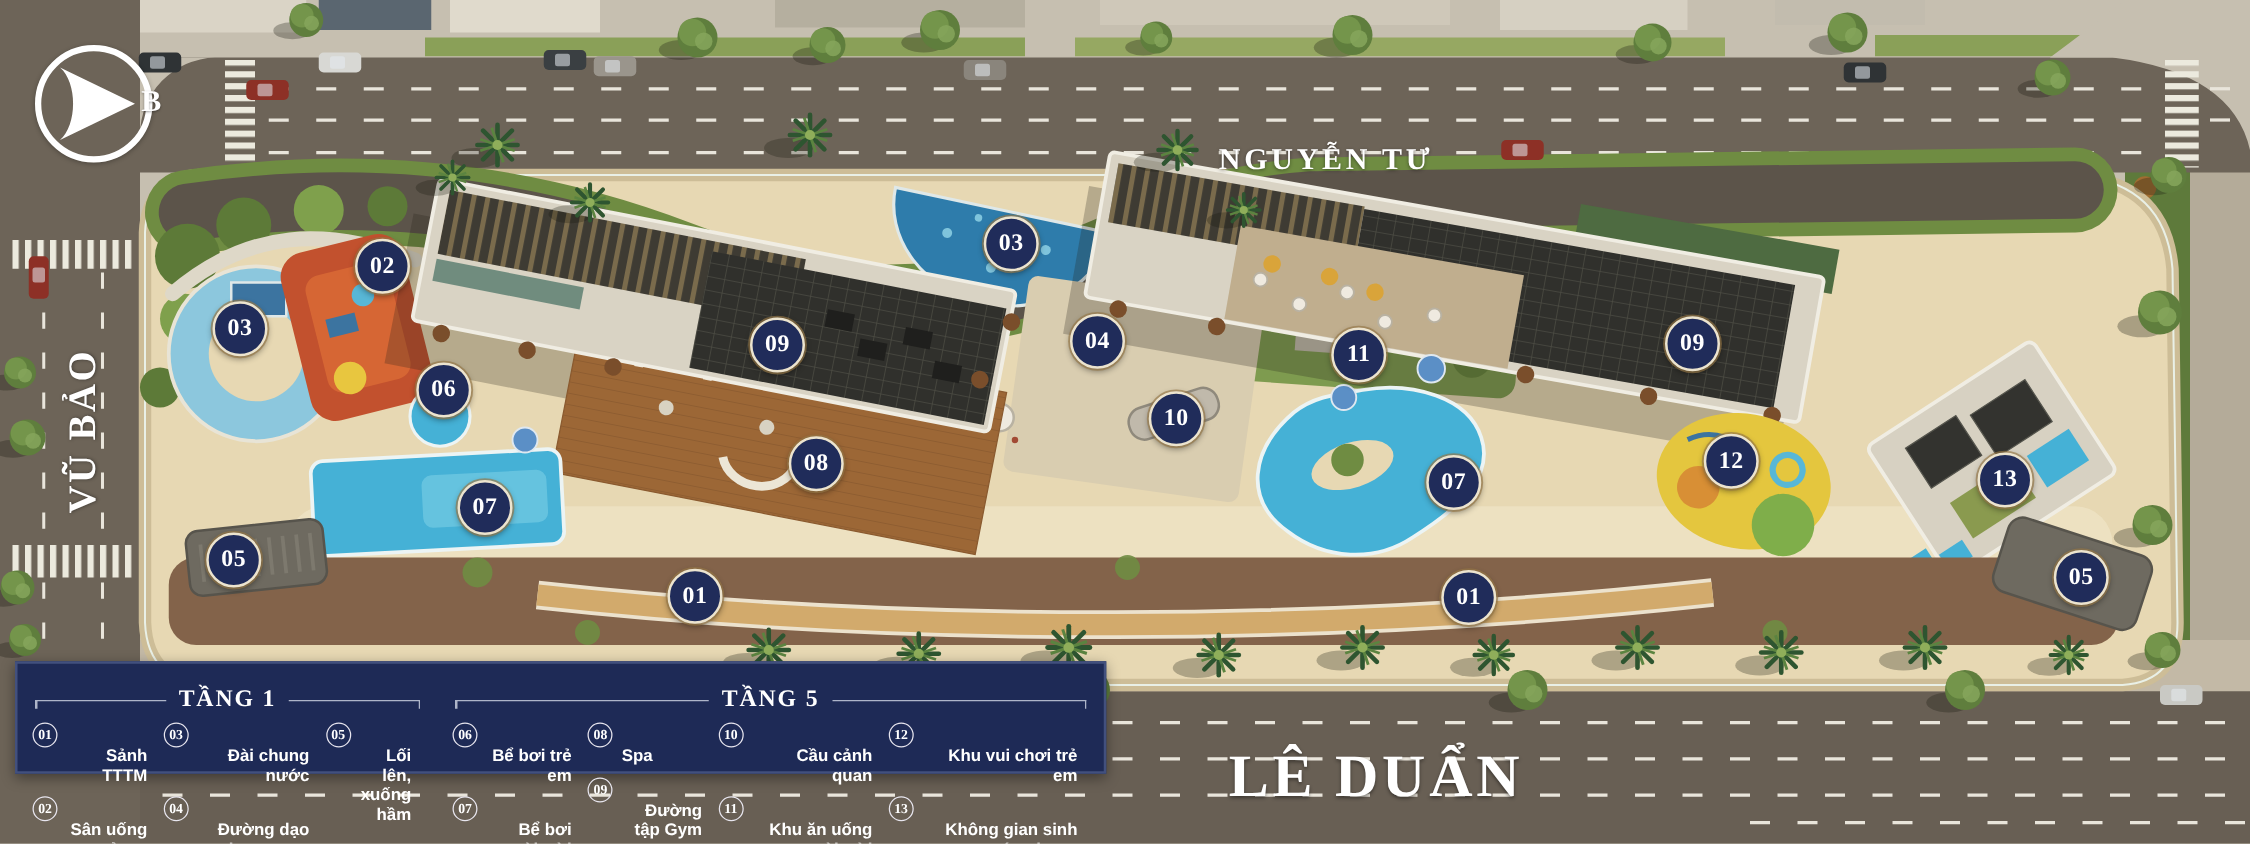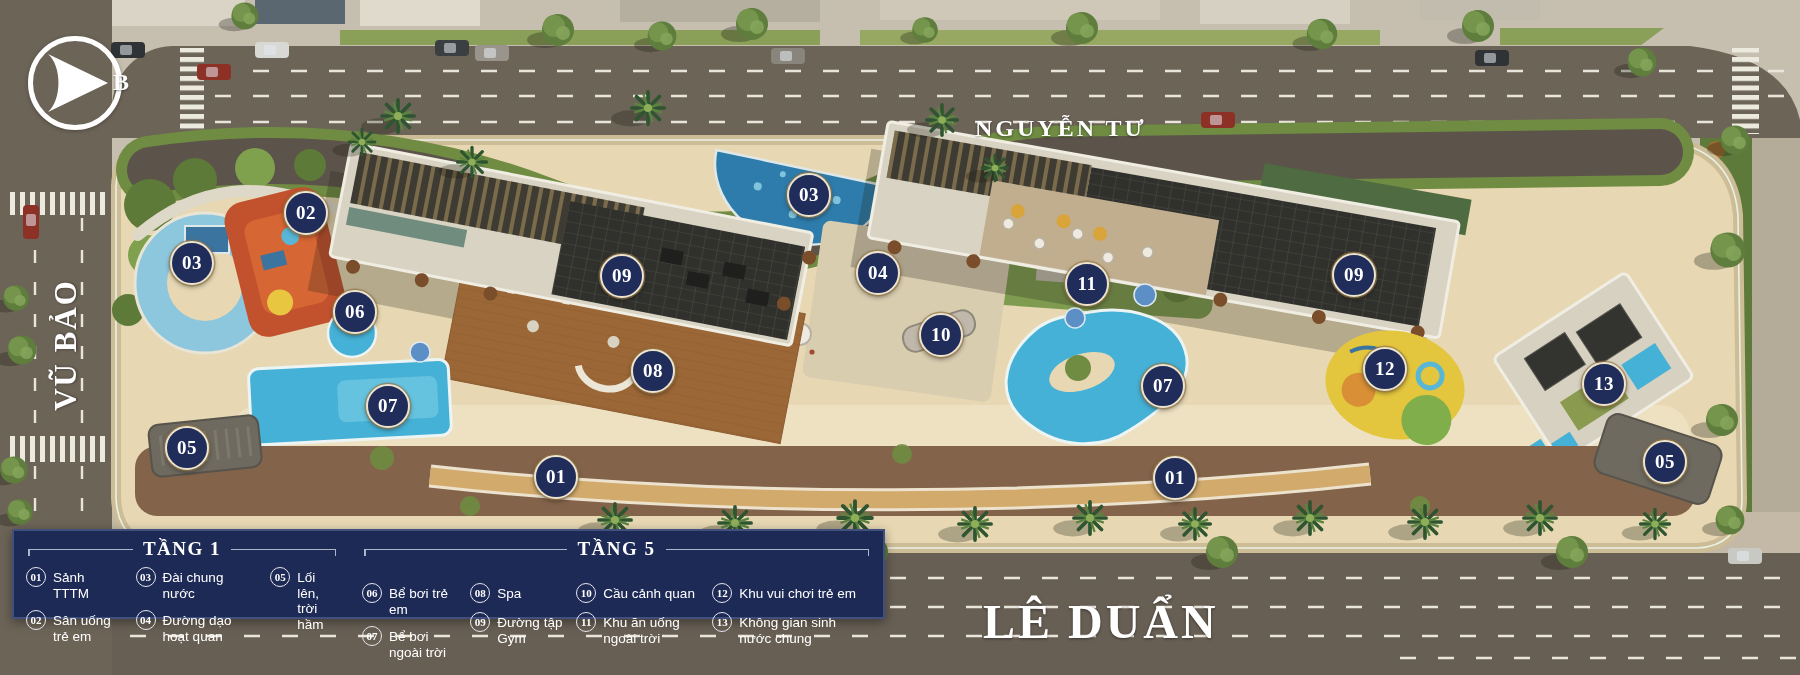--- a/index.html
+++ b/index.html
@@ -27,36 +27,36 @@
   #compass .ring{position:absolute;inset:0;border:5px solid #fff;border-radius:50%;
                  box-shadow:0 1px 4px rgba(0,0,0,.3);}
   #compass svg{position:absolute;left:0;top:0;}
   #compass .north{position:absolute;right:-7px;top:50%;transform:translateY(-52%);
                   color:#fff;font:bold 24px "Liberation Serif",serif;text-shadow:0 1px 2px rgba(0,0,0,.4);}
 
   
   #legend{position:absolute;left:12px;top:529px;width:873px;height:90px;z-index:40;
           background:#1e2a56;border:2px solid #42507e;box-sizing:border-box;
           display:flex;color:#fff;box-shadow:0 3px 10px rgba(0,0,0,.4);}
-  .lgroup{display:flex;flex-direction:column;padding:5px 8px 4px 8px;box-sizing:border-box;}
+  .lgroup{display:flex;flex-direction:column;padding:16px 8px 4px 8px;box-sizing:border-box;text-align:right;}
   .lgroup.f1{width:336px;}
-  .lgroup.f5{flex:1;gap:16px;}
+  .lgroup.f5{flex:1;}
   .ltitle{display:flex;align-items:center;gap:10px;margin:2px 6px 0 6px;}
   .ltitle .ttext{font-family:"Liberation Serif",serif;font-weight:bold;font-size:19px;letter-spacing:1.5px;}
   .tline{flex:1;height:1px;background:#c8cede;opacity:.85;position:relative;}
   .tline::after{content:"";position:absolute;width:1.5px;height:7px;background:#c8cede;top:0;}
   .tline.tl::after{left:0;}
   .tline.tr::after{right:0;}
   .lcols{display:flex;margin-top:7px;padding-left:4px;}
   .lcol{display:flex;flex-direction:column;gap:9px;margin-right:13px;}
   .litem{display:flex;align-items:flex-start;gap:7px;}
   .lchip{flex:none;width:20px;height:20px;border-radius:50%;border:1.4px solid #e8e6ef;
          display:flex;align-items:center;justify-content:center;
          font:bold 11px "Liberation Serif",serif;box-sizing:border-box;margin-top:0;}
-  .llabel{font-size:13.5px;font-weight:normal;line-height:1.15;white-space:pre-line;padding-top:3px;}
+  .llabel{font-size:13.5px;font-weight:bold;line-height:1.15;white-space:pre-line;padding-top:3px;margin-top:16px;}
 </style>
 </head>
 <body>
 
 <div id="stage">
 
   <svg id="scene" width="1800" height="675" viewBox="0 0 1800 675">
     <defs>
       <pattern id="zh" width="30" height="9.5" patternUnits="userSpaceOnUse">
         <rect width="30" height="5" fill="#ecead e" opacity="0"></rect>
@@ -475,21 +475,21 @@
             </div>
             <div class="litem">
               <span class="lchip">04</span>
               <span class="llabel">Đường dạo hoạt quan</span>
             </div>
           </div>
           <div class="lcol">
             <div class="litem">
               <span class="lchip">05</span>
               <span class="llabel">Lối lên,
-trời hầm</span>
+xuống hầm</span>
             </div>
           </div>
         </div>
       </div>
       <div class="lgroup f5">
         <div class="ltitle">
           <span class="tline tl"></span>
           <span class="ttext">TẦNG 5</span>
           <span class="tline tr"></span>
         </div>

